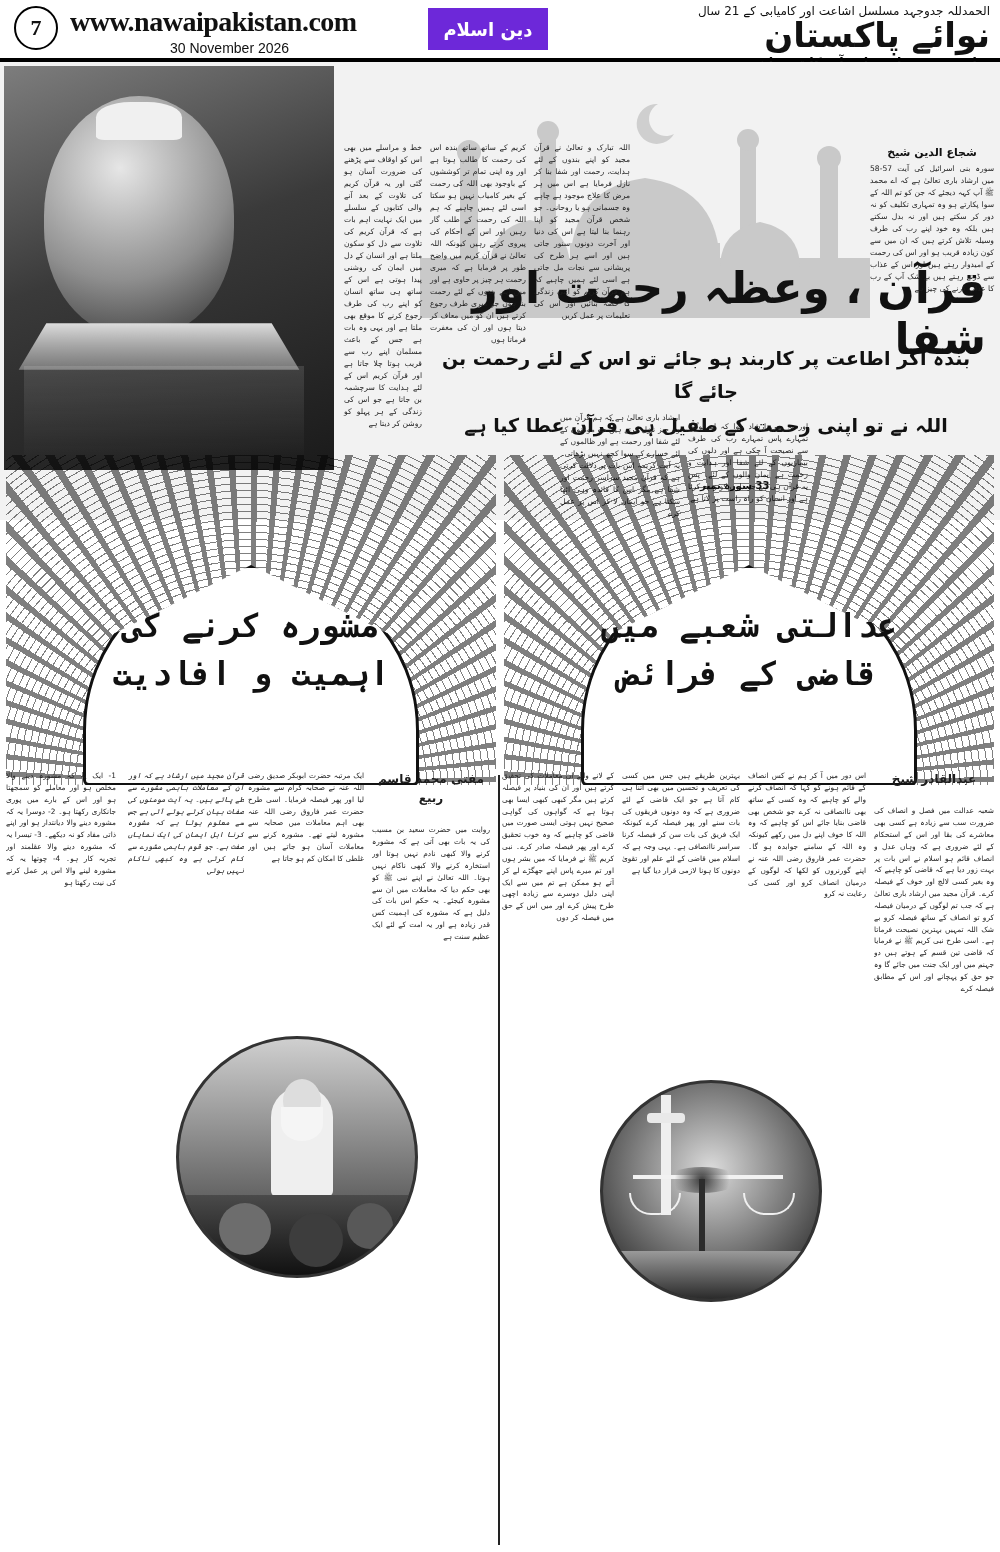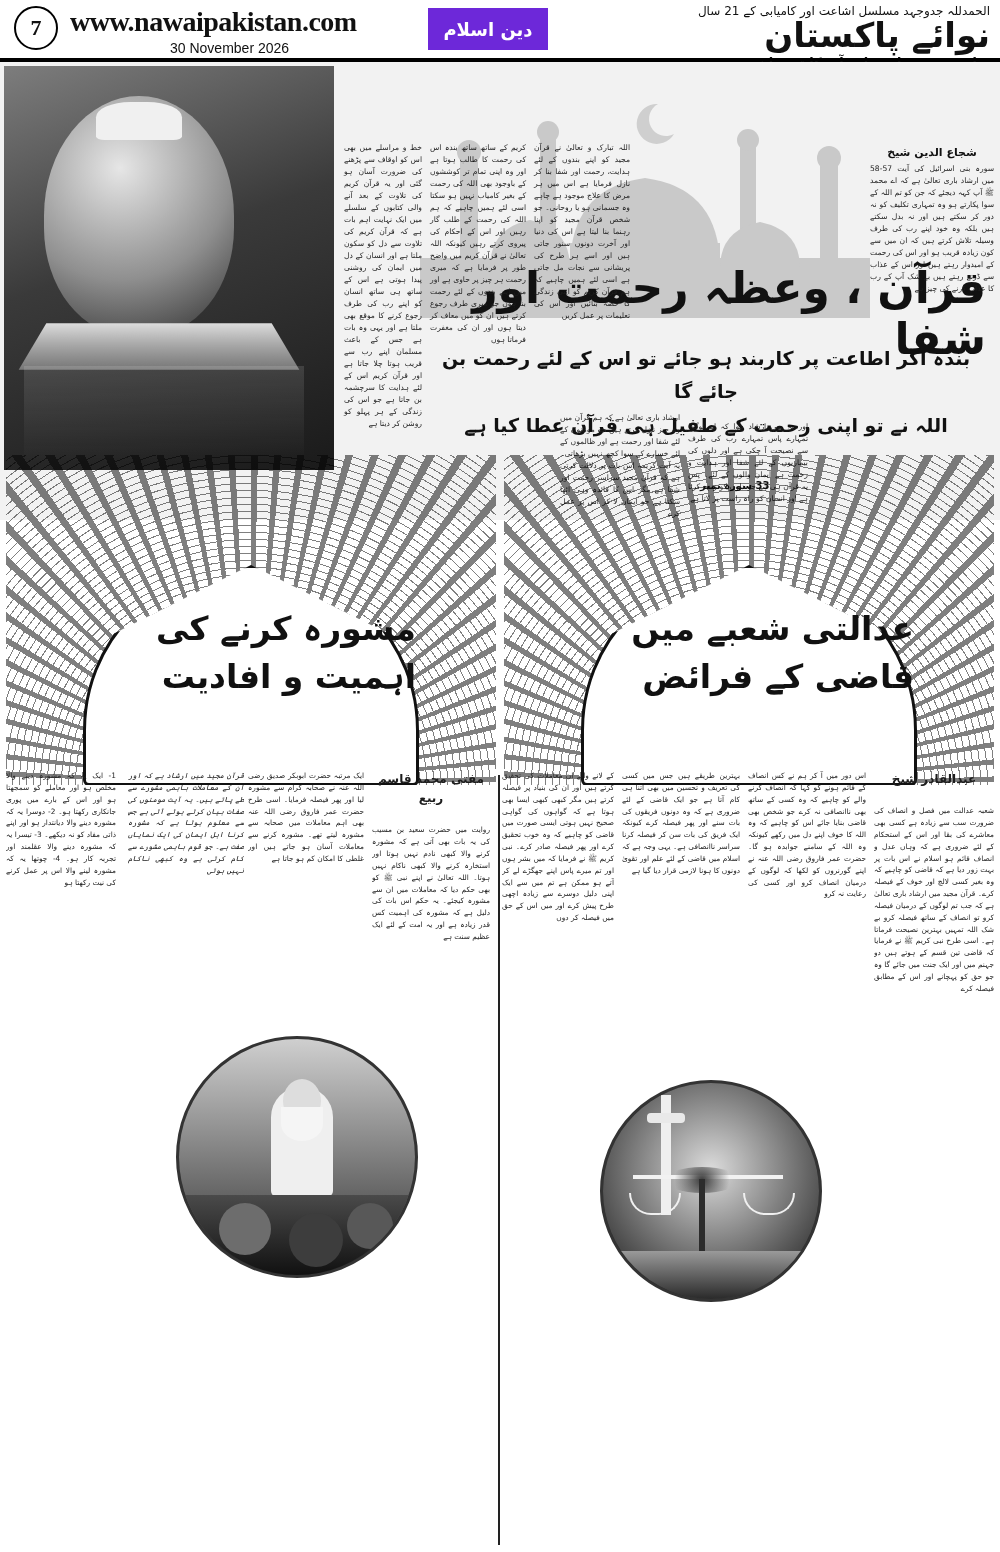--- a/index.html
+++ b/index.html
@@ -46,21 +46,21 @@
   
   .arch-band{position:absolute;left:0;top:455px;width:1000px;height:330px;overflow:hidden;}
   .arch{position:absolute;top:0;width:490px;height:330px;}
   .arch.right{right:6px;}
   .arch.left{left:6px;}
   .arch .pattern{position:absolute;inset:0;background:
      repeating-radial-gradient(circle at 50% 100%, #000 0 1px, transparent 1px 7px),
      repeating-conic-gradient(from 0deg at 50% 100%, #000 0deg 1.2deg, transparent 1.2deg 4deg);
      opacity:.5;}
   .arch .shape{position:absolute;left:50%;transform:translateX(-50%);top:110px;width:330px;height:215px;background:#fff;border:3px solid #111;border-radius:165px 165px 6px 6px;clip-path:polygon(50% 0%,100% 38%,100% 100%,0% 100%,0% 38%);}
-  .arch .title{position:absolute;left:50%;transform:translateX(-50%);top:150px;width:330px;text-align:right;direction:rtl;font-size:33px;font-weight:bold;line-height:1.45;}
+  .arch .title{position:absolute;left:50%;transform:translateX(-50%);top:150px;width:330px;text-align:center;direction:rtl;font-size:33px;font-weight:bold;line-height:1.45;font-family:Liberation Mono, monospace;}
 
   
   .body-area{position:absolute;left:0;top:770px;width:1000px;height:782px;}
   .byline{direction:rtl;text-align:left;font-size:12px;font-weight:bold;margin-bottom:16px;}
   .bcol{position:absolute;top:0;height:780px;direction:rtl;text-align:justify;font-size:7.4px;line-height:1.6;color:#1d1d1d;overflow:hidden;}
   .sep-v{position:absolute;top:775px;width:2px;height:770px;background:#222;}
 
   .circ-photo{position:absolute;border-radius:50%;border:3px solid #333;overflow:hidden;background:#222;}
   .ph-left{left:176px;top:1036px;width:236px;height:236px;}
   .ph-left .room{position:absolute;inset:0;background:linear-gradient(180deg,#cfcfcf 0%,#8f8f8f 40%,#2e2e2e 100%);}

